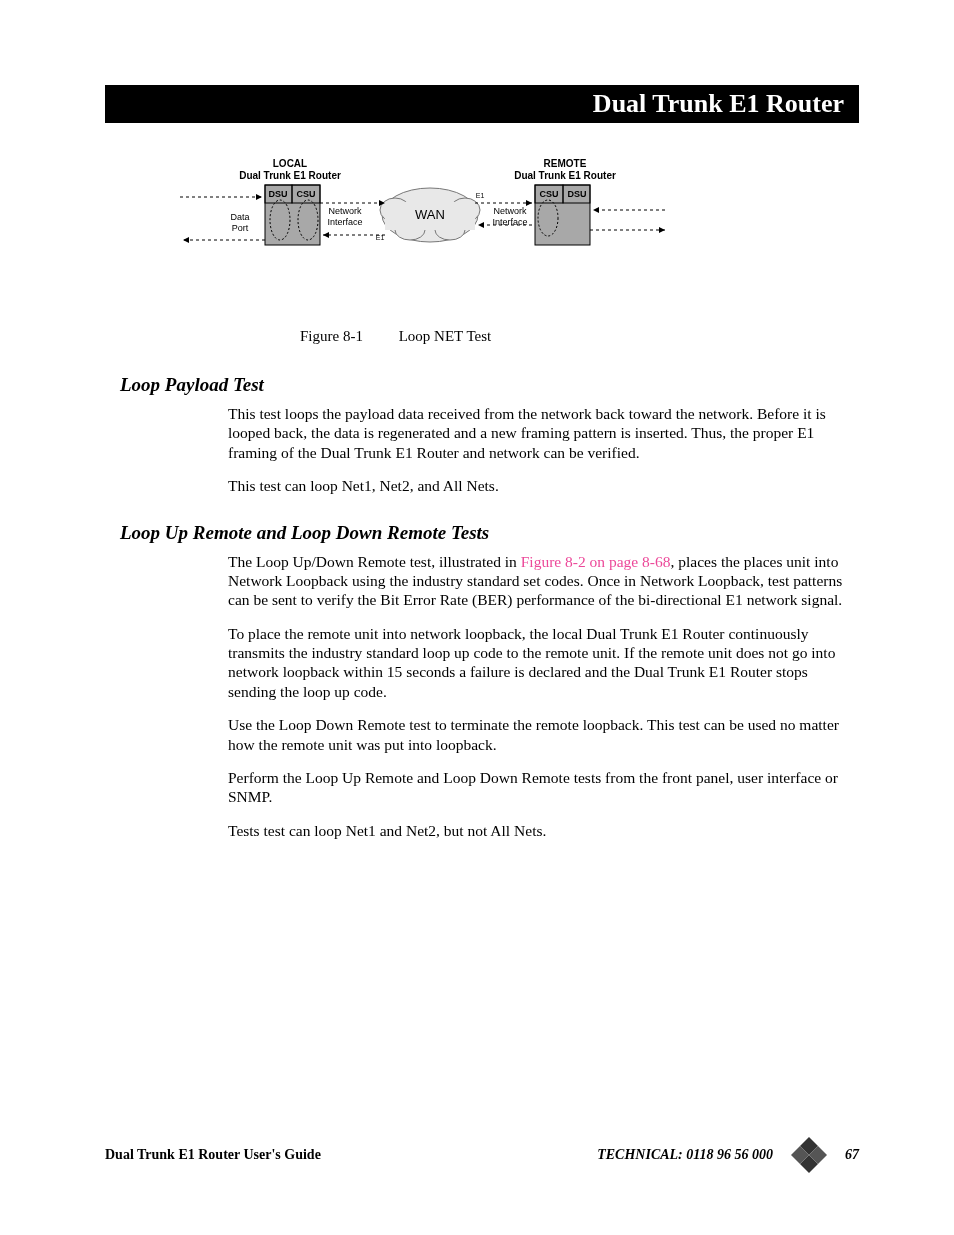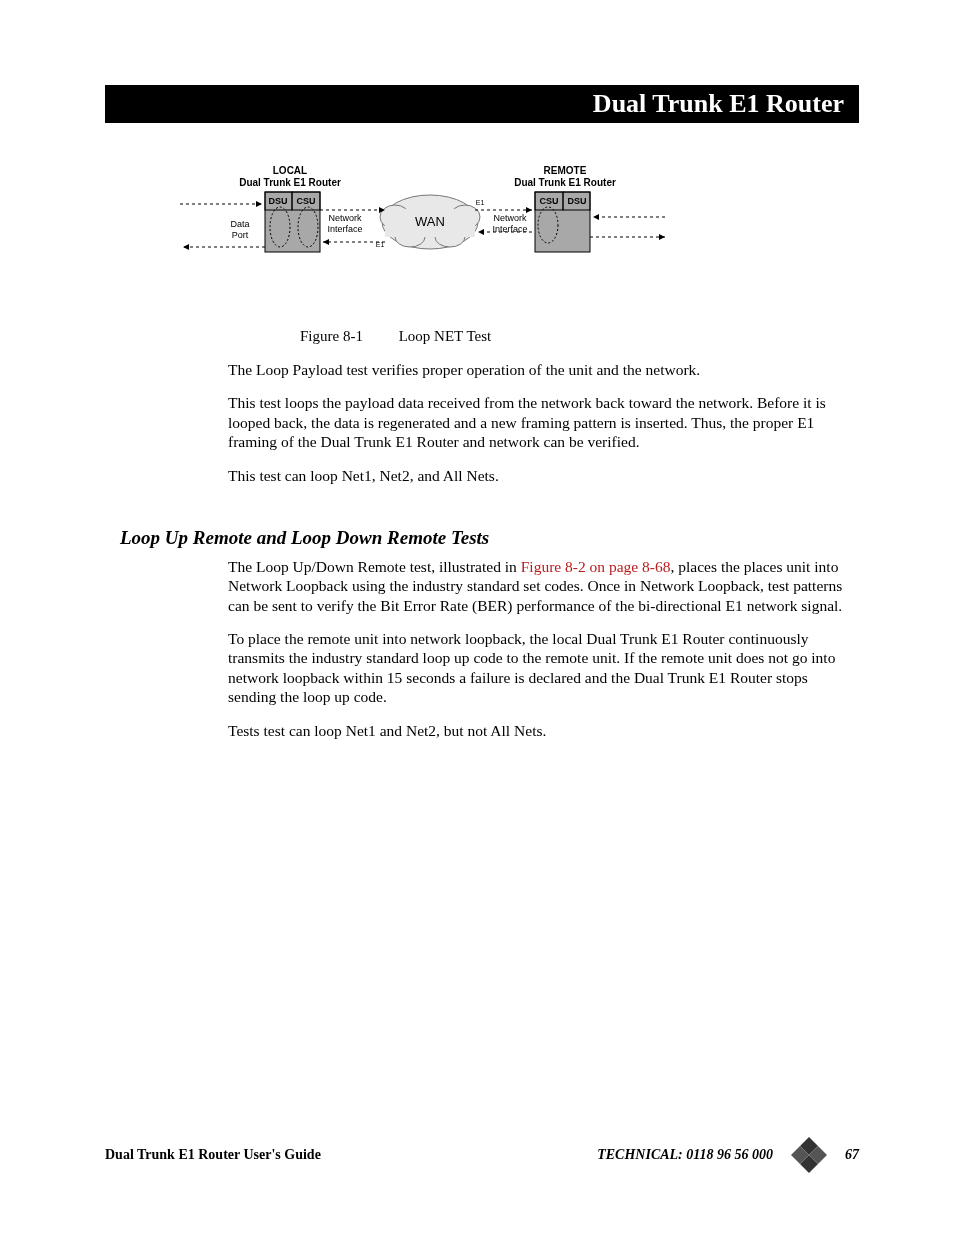--- a/index.html
+++ b/index.html
@@ -23,21 +23,21 @@
     color: #fff;
     display: flex;
     align-items: center;
     justify-content: flex-end;
     padding-right: 15px;
     font-size: 26px;
     font-weight: bold;
   }
   .diagram-area {
     position: absolute;
-    top: 162px;
+    top: 155px;
     left: 180px;
     width: 530px;
     height: 120px;
   }
   .diagram-area svg { width: 100%; height: 100%; }
   .figure-caption {
     position: absolute;
     top: 328px;
     left: 300px;
     font-size: 15px;
@@ -53,21 +53,21 @@
     font-style: italic;
     font-weight: bold;
     font-size: 19px;
     margin: 14px 0 8px 0;
   }
   p.body {
     font-size: 15.5px;
     line-height: 1.25;
     margin: 0 0 14px 108px;
   }
-  a.xref { color: #b91c1c; text-decoration: none; }
+  a.xref { color: #ec4899; text-decoration: none; }
   .footer {
     position: absolute;
     bottom: 62px;
     left: 105px;
     right: 95px;
     display: flex;
     align-items: center;
     justify-content: space-between;
     font-size: 14px;
     font-weight: bold;
@@ -147,29 +147,31 @@
 </svg>
 </div>
 
 <div class="figure-caption">
   <span>Figure 8-1</span>
   <span>Loop NET Test</span>
 </div>
 
 <div class="content">
 
-  <p class="body">The Loop Payload test verifies proper operation of the unit and the  network.</p>
+  <h3 class="section-heading">Loop Payload Test</h3>
   <p class="body">This test loops the payload data received from the network back toward the network. Before it is looped back, the data is regenerated and a new framing pattern is inserted. Thus, the proper E1 framing of the Dual Trunk E1 Router and network can be verified.</p>
   <p class="body">This test can loop Net1, Net2, and All Nets.</p>
 
-  <h3 class="section-heading" style="margin-top:42px">Loop Up Remote and Loop Down Remote Tests</h3>
+  <h3 class="section-heading" style="margin-top:26px">Loop Up Remote and Loop Down Remote Tests</h3>
   <p class="body">
     <span>The Loop Up/Down Remote test, illustrated in </span><a class="xref">Figure 8-2 on page 8-68</a><span>, places the places unit into Network Loopback using the industry standard set codes. Once in Network Loopback, test patterns can be sent to verify the Bit Error Rate (BER) performance of the bi-directional E1 network signal.</span>
   </p>
   <p class="body">To place the remote unit into network loopback, the local Dual Trunk E1 Router continuously transmits the industry standard loop up code to the remote unit. If the remote unit does not go into network loopback within 15 seconds a failure is declared and the Dual Trunk E1 Router stops sending the loop up code.</p>
+  <p class="body">Use the Loop Down Remote test to terminate the remote loopback. This test can be used no matter how the remote unit was put into loopback.</p>
+  <p class="body">Perform the Loop Up Remote and Loop Down Remote tests from the front panel, user interface or SNMP.</p>
   <p class="body">Tests test can loop Net1 and Net2, but not All Nets.</p>
 </div>
 
 <div class="footer">
   <span>Dual Trunk E1 Router User's Guide</span>
   <div class="footer-right">
     <span>TECHNICAL:  0118 96 56 000</span>
     <svg class="logo-diamond" viewBox="0 0 40 40">
       <polygon points="20,0 30,10 20,20 10,10" fill="#333"></polygon>
       <polygon points="20,20 30,30 20,40 10,30" fill="#333"></polygon>

